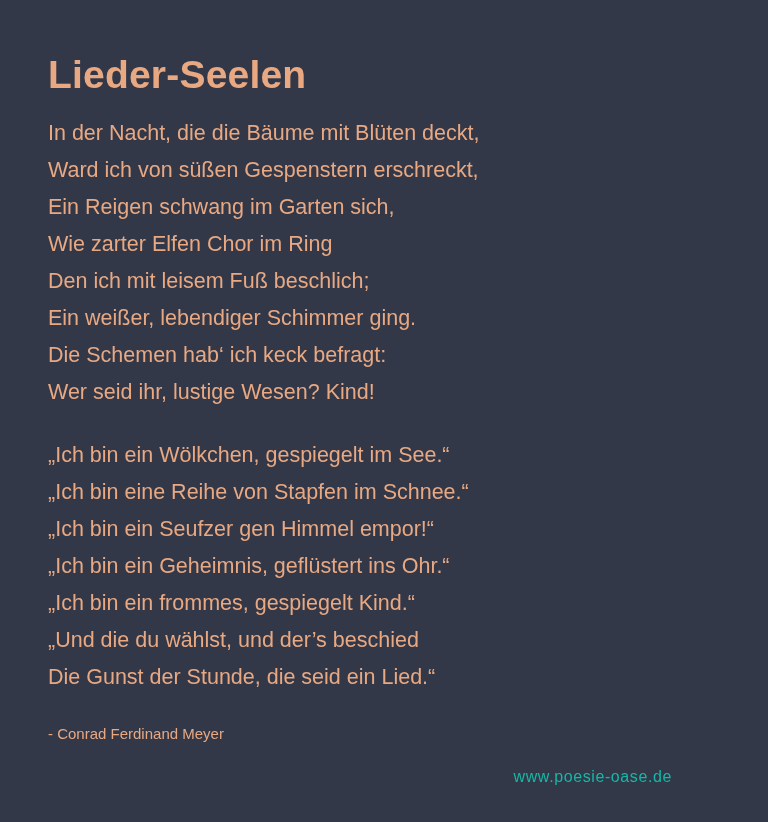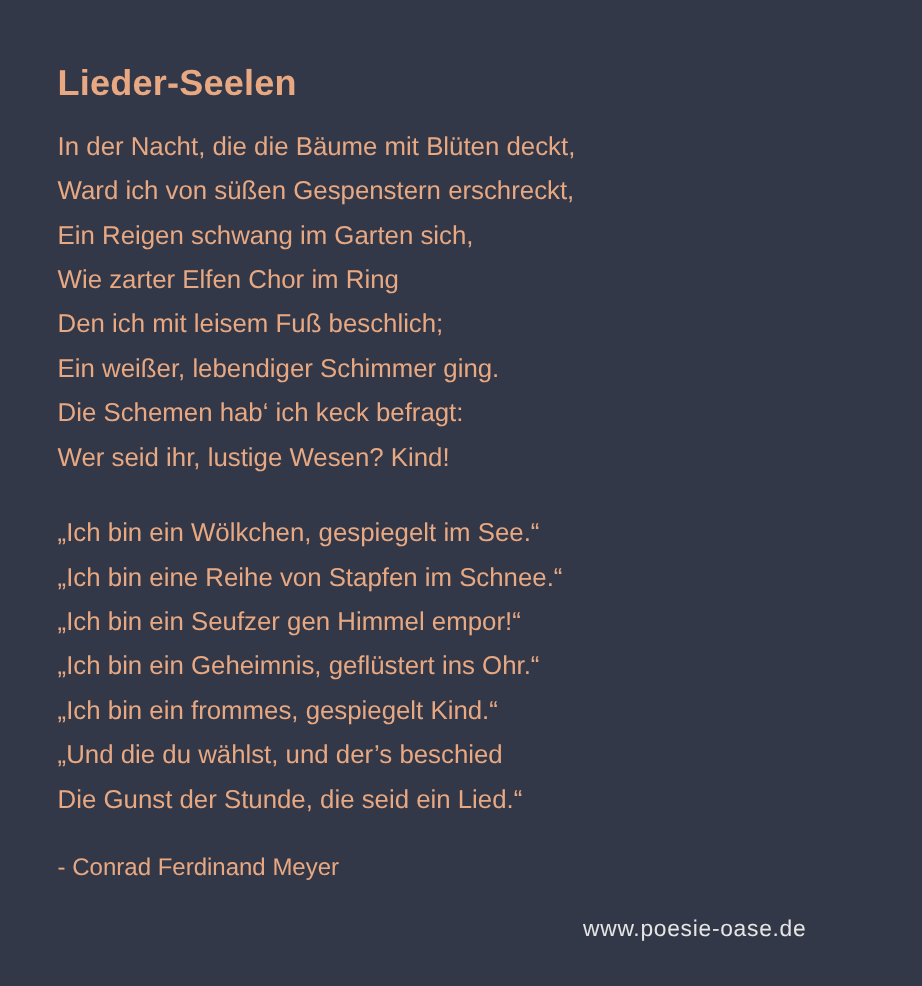--- a/index.html
+++ b/index.html
@@ -16,47 +16,47 @@
   .poem-card {
     position: relative;
     width: 768px;
     height: 822px;
     box-sizing: border-box;
     padding: 52px 48px 0 48px;
     background: #323848;
   }
   .poem-title {
     color: #e8a882;
-    font-size: 30px;
+    font-size: 39px;
     font-weight: bold;
     letter-spacing: 0.2px;
     margin: 0 0 16px 0;
     line-height: 1.2;
   }
   .stanza {
     margin: 0 0 26px 0;
   }
   .poem-line {
     color: #e8a882;
     font-size: 21.5px;
     line-height: 37px;
     white-space: pre;
   }
   .poem-author {
     color: #e8a882;
-    font-size: 20px;
+    font-size: 15px;
     line-height: 24px;
     margin-top: 8px;
   }
   .site-credit {
     position: absolute;
     right: 96px;
     bottom: 36px;
-    color: #e5e5e5;
-    font-size: 19px;
+    color: #14b8a6;
+    font-size: 16px;
     letter-spacing: 0.6px;
   }
 </style>
 </head>
 <body>
 
 <div class="poem-card">
 
   <h1 class="poem-title">Lieder-Seelen</h1>
 

